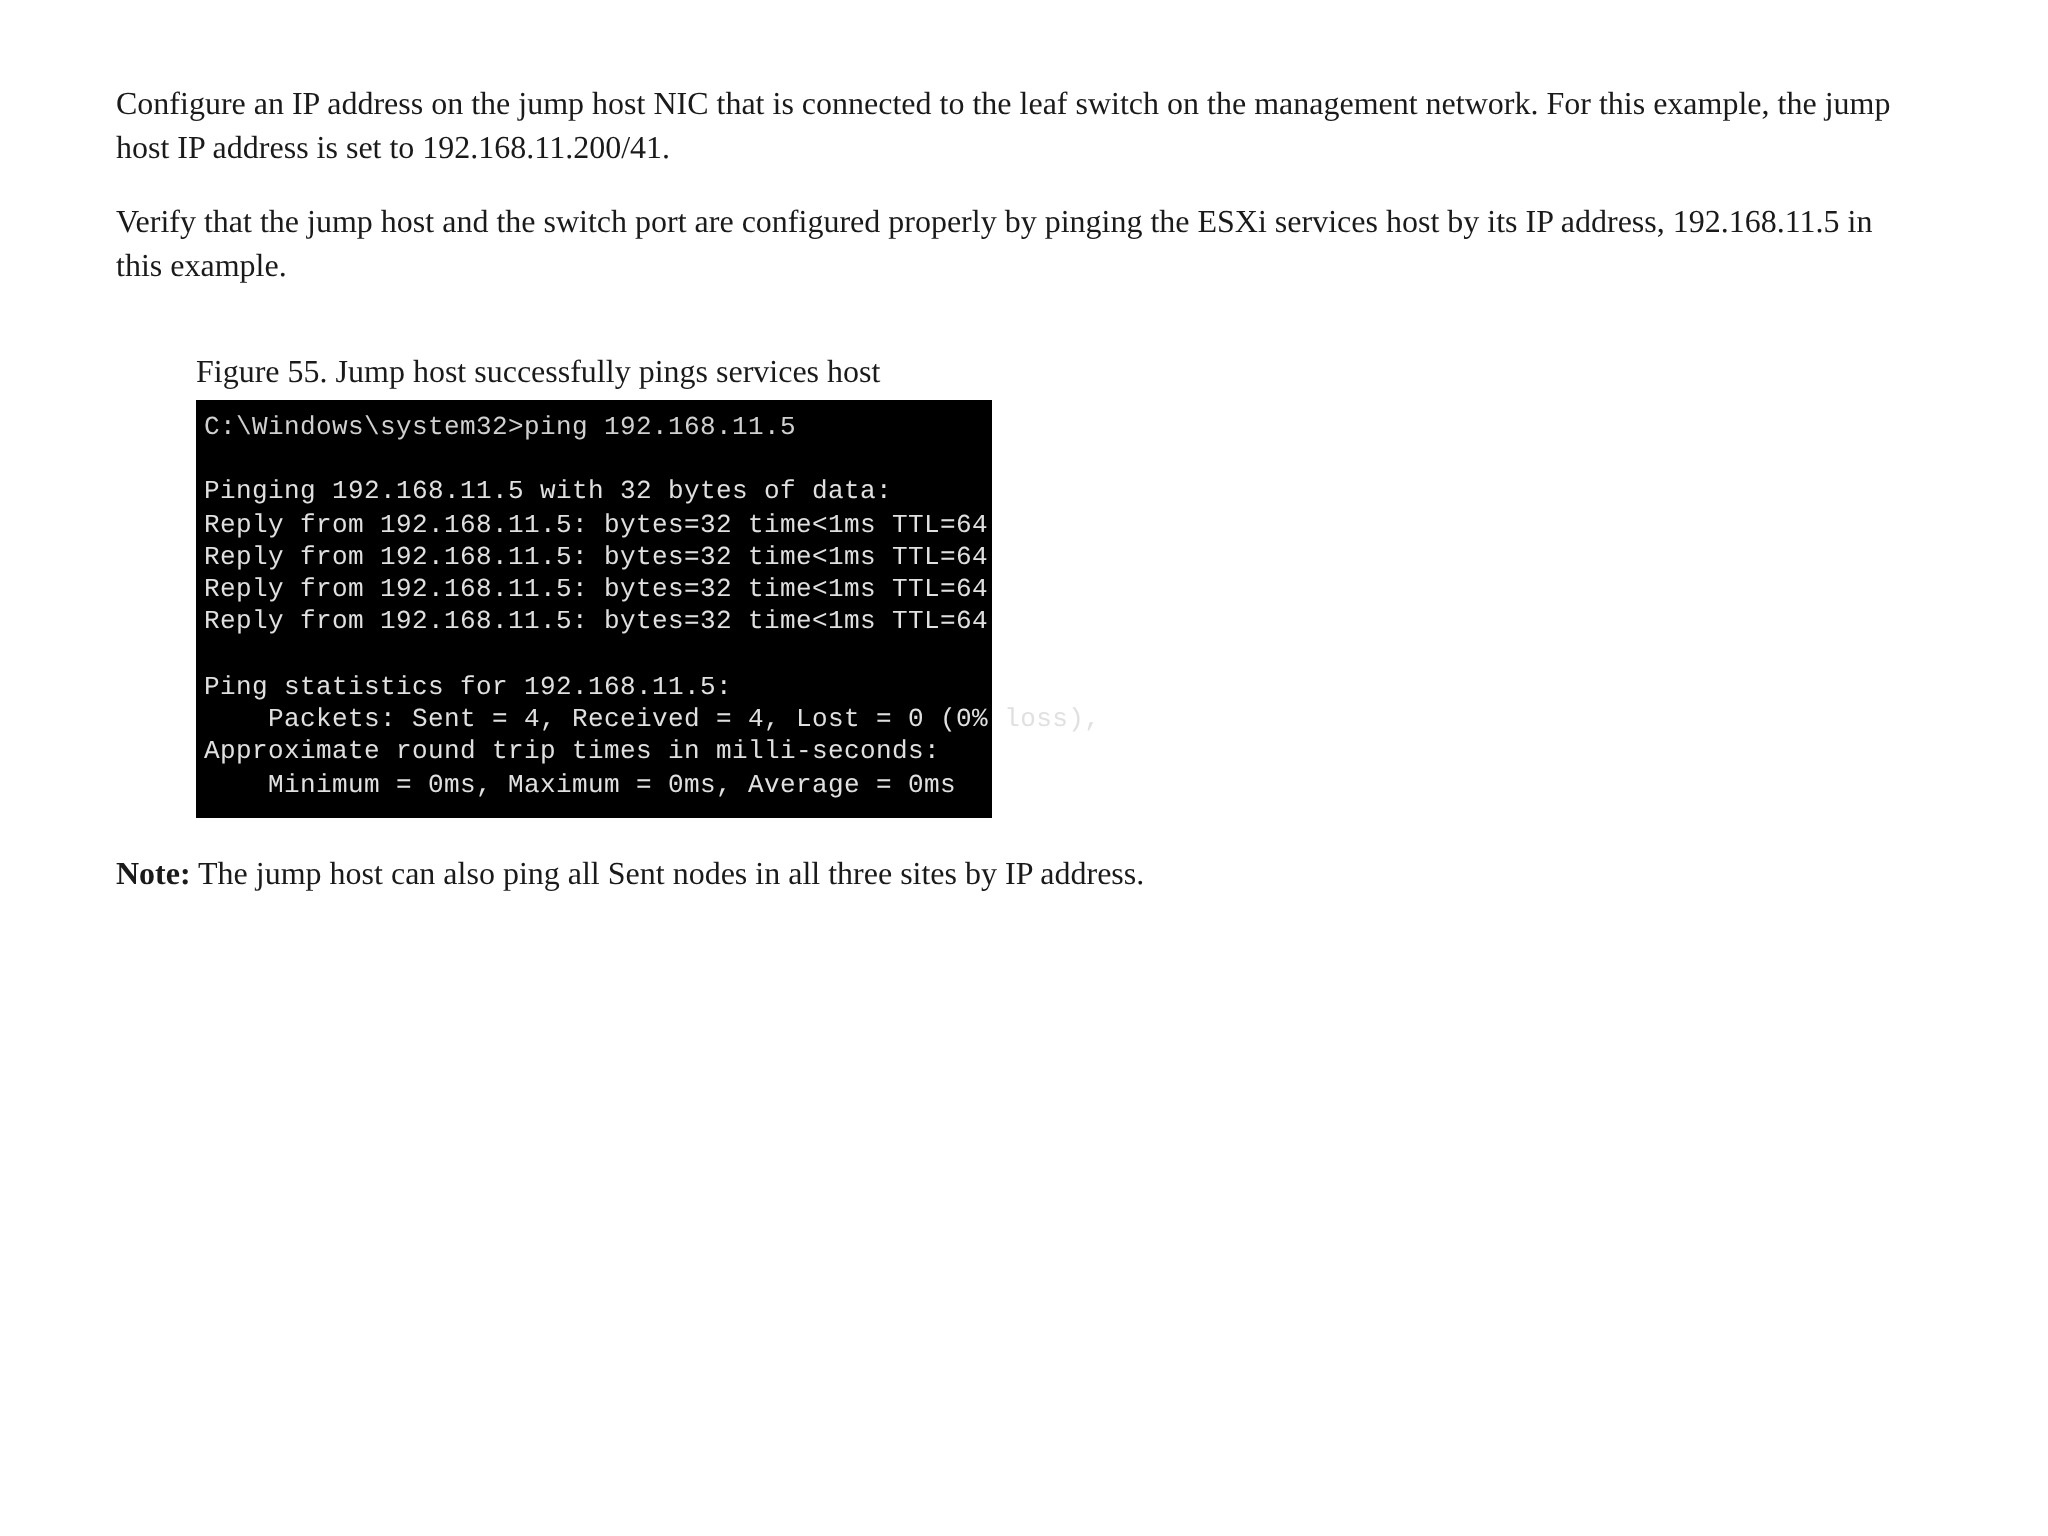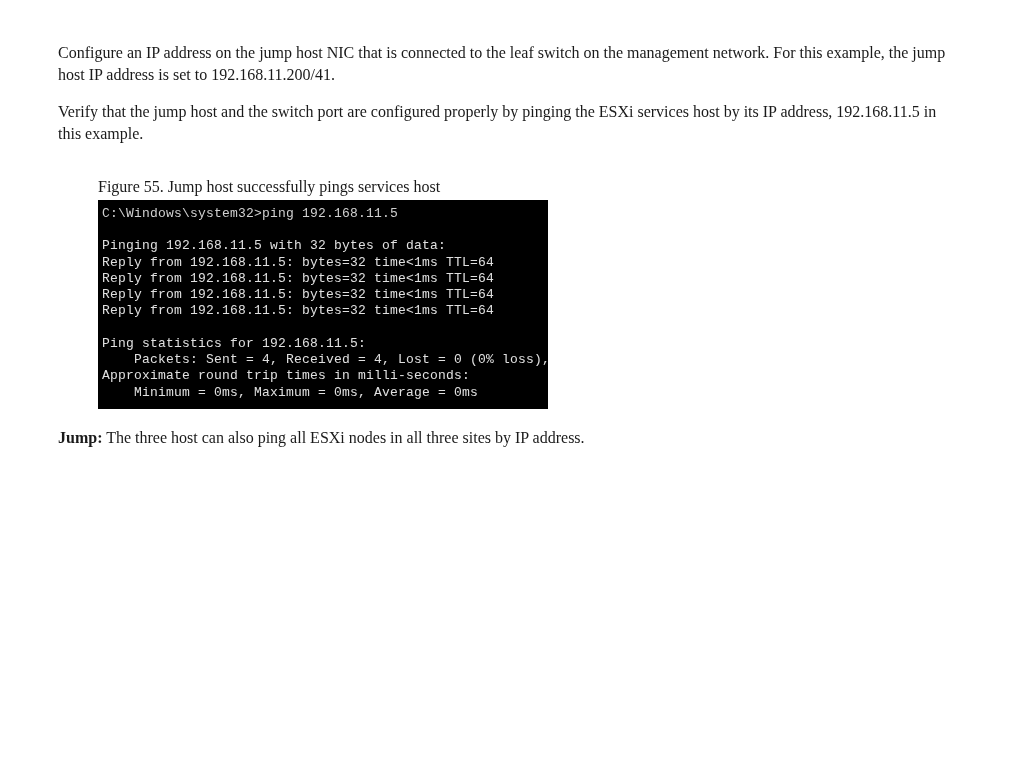--- a/index.html
+++ b/index.html
@@ -31,21 +31,21 @@
       font-size: 16px;
       margin-bottom: 2px;
     }
     .terminal {
       background: #000000;
       color: #e0e0e0;
       font-family: 'Consolas', 'Courier New', monospace;
       font-size: 13px;
       line-height: 1.25;
       padding: 6px 4px 8px 4px;
-      width: 450px;
+      width: 398px;
       white-space: pre;
       letter-spacing: 0.2px;
     }
     .terminal .cmd {
       color: #d0d0d0;
     }
     .note-label {
       font-weight: bold;
     }
   </style>
@@ -66,14 +66,14 @@
 <span>Reply from 192.168.11.5: bytes=32 time&lt;1ms TTL=64</span>
 <span>Reply from 192.168.11.5: bytes=32 time&lt;1ms TTL=64</span>
 <span></span>
 <span>Ping statistics for 192.168.11.5:</span>
 <span>    Packets: Sent = 4, Received = 4, Lost = 0 (0% loss),</span>
 <span>Approximate round trip times in milli-seconds:</span>
 <span>    Minimum = 0ms, Maximum = 0ms, Average = 0ms</span></div>
 </div>
 
 <p class="paragraph">
-  <span class="note-label">Jump:</span><span> The three host can also ping all ESXi nodes in all three sites by IP address.</span>
+  <span class="note-label">Note:</span><span> The jump host can also ping all Sent nodes in all three sites by IP address.</span>
 </p>
 
 </body></html>

